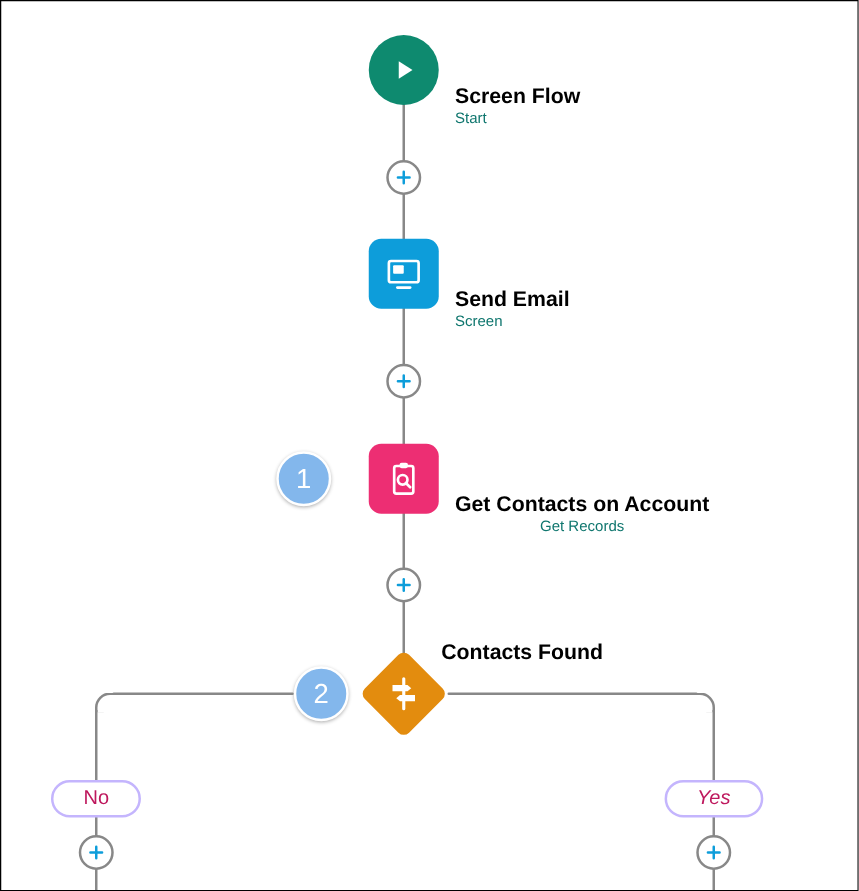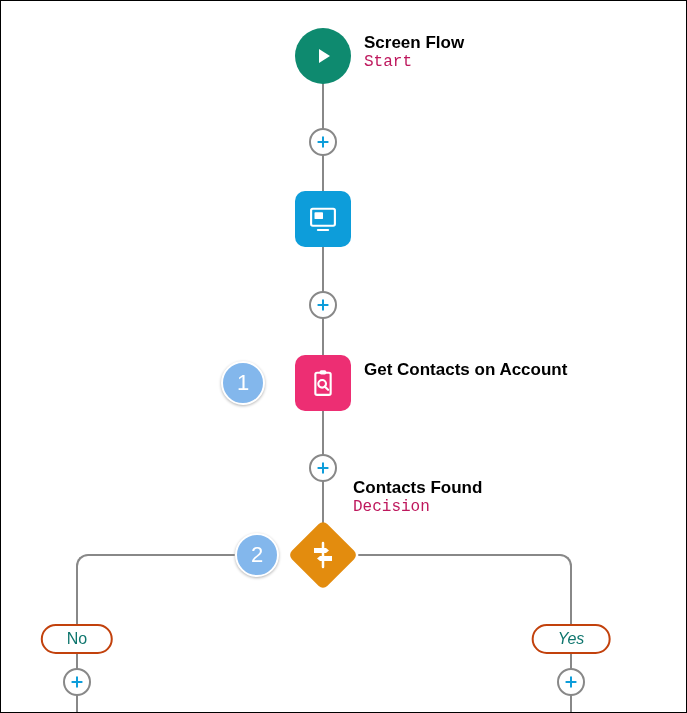--- a/index.html
+++ b/index.html
@@ -40,25 +40,25 @@
       height: 16px;
     }
     .node-label {
       position: absolute;
       white-space: nowrap;
     }
     .node-title {
       font-weight: 700;
       font-size: 17px;
       color: #000;
+      margin-top: 34px;
     }
     .node-sub {
-      font-size: 16px;
-      color: #be185d;
-      font-family: Liberation Mono, monospace;
+      font-size: 12px;
+      color: #0f766e;
     }
     .start-circle {
       position: absolute;
       width: 56px;
       height: 56px;
       border-radius: 50%;
       background: #0e8a6f;
       display: flex;
       align-items: center;
       justify-content: center;
@@ -118,26 +118,26 @@
       display: flex;
       align-items: center;
       justify-content: center;
       color: #fff;
       font-size: 22px;
       font-weight: 400;
       transform: translate(-50%, -50%);
     }
     .outcome-pill {
       position: absolute;
-      border: 2px solid #c2410c;
+      border: 2px solid #c4b5fd;
       border-radius: 18px;
       background: #fff;
       padding: 4px 24px;
       font-size: 16px;
-      color: #0f766e;
+      color: #be185d;
       transform: translate(-50%, -50%);
       white-space: nowrap;
     }
     .branch-h {
       position: absolute;
       height: 2px;
       background: #888;
       border-radius: 2px;
     }
     .branch-v {
@@ -185,20 +185,24 @@
         <path d="M12 5v14M5 12h14" stroke="#0d9dda" stroke-width="3" stroke-linecap="round"></path>
       </svg>
   </div>
 
   <div class="node-box blue" style="left: 322px; top: 218px;">
     <svg viewBox="0 0 40 40">
       <rect x="6" y="8" width="28" height="20" rx="2" fill="none" stroke="#fff" stroke-width="2.5"></rect>
       <rect x="10" y="12" width="10" height="8" rx="1" fill="#fff"></rect>
       <line x1="14" y1="33" x2="26" y2="33" stroke="#fff" stroke-width="2.5" stroke-linecap="round"></line>
     </svg>
+  </div>
+  <div class="node-label" style="left: 363px; top: 195px;">
+    <div class="node-title">Send Email</div>
+    <div class="node-sub">Screen</div>
   </div>
 
   <div class="add-btn" style="left: 322px; top: 304px;">
     <svg viewBox="0 0 24 24">
         <path d="M12 5v14M5 12h14" stroke="#0d9dda" stroke-width="3" stroke-linecap="round"></path>
       </svg>
   </div>
 
   <div class="node-box pink" style="left: 322px; top: 382px;">
     <svg viewBox="0 0 40 40">
@@ -206,31 +210,31 @@
       <rect x="16" y="5" width="8" height="5" rx="2" fill="#fff"></rect>
       <circle cx="19" cy="21" r="4.5" fill="none" stroke="#fff" stroke-width="2.5"></circle>
       <line x1="22" y1="24" x2="26" y2="28" stroke="#fff" stroke-width="2.5" stroke-linecap="round"></line>
     </svg>
   </div>
   <div class="step-badge" style="left: 242px; top: 382px;">
     <span>1</span>
   </div>
   <div class="node-label" style="left: 363px; top: 359px; text-align: center;">
     <div class="node-title">Get Contacts on Account</div>
+    <div class="node-sub">Get Records</div>
   </div>
 
   <div class="add-btn" style="left: 322px; top: 467px;">
     <svg viewBox="0 0 24 24">
         <path d="M12 5v14M5 12h14" stroke="#0d9dda" stroke-width="3" stroke-linecap="round"></path>
       </svg>
   </div>
 
   <div class="node-label" style="left: 352px; top: 477px;">
     <div class="node-title">Contacts Found</div>
-    <div class="node-sub">Decision</div>
   </div>
 
   <div class="diamond" style="left: 322px; top: 554px;">
     <div class="diamond-inner">
       <svg viewBox="0 0 30 30">
         <line x1="15" y1="3" x2="15" y2="27" stroke="#fff" stroke-width="2.5" stroke-linecap="round"></line>
         <path d="M6 8h12l3 2.5-3 2.5H6z" fill="#fff"></path>
         <path d="M24 16H12l-3 2.5 3 2.5h12z" fill="#fff"></path>
       </svg>
     </div>

